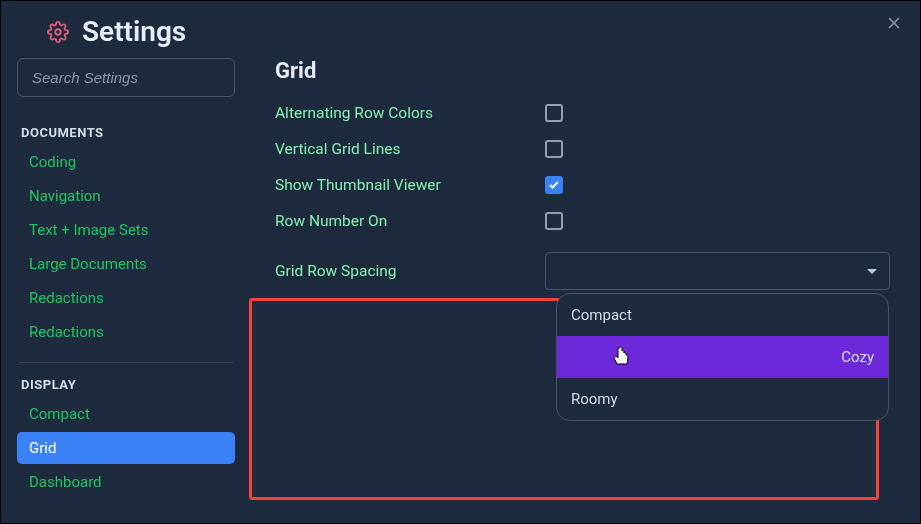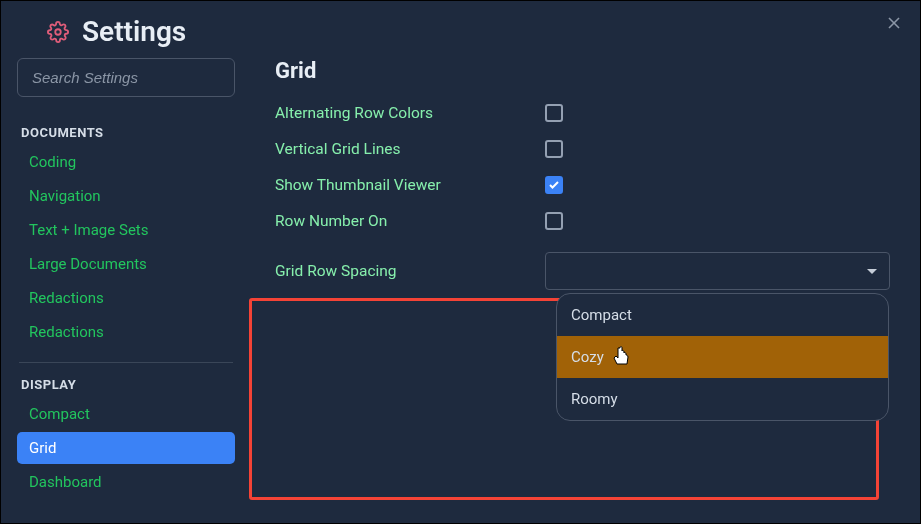--- a/index.html
+++ b/index.html
@@ -166,21 +166,22 @@
     z-index: 10;
   }
   .dropdown-item {
     padding: 12px 14px;
     font-size: 15px;
     color: #d5dde7;
     cursor: pointer;
     position: relative;
   }
   .dropdown-item.hovered {
-    background: #a16207;
+    background: #6d28d9;
+    text-align: right;
   }
   .cursor-hand {
     position: absolute;
     left: 55px;
     top: 10px;
     pointer-events: none;
   }
 </style>
 </head>
 <body>

